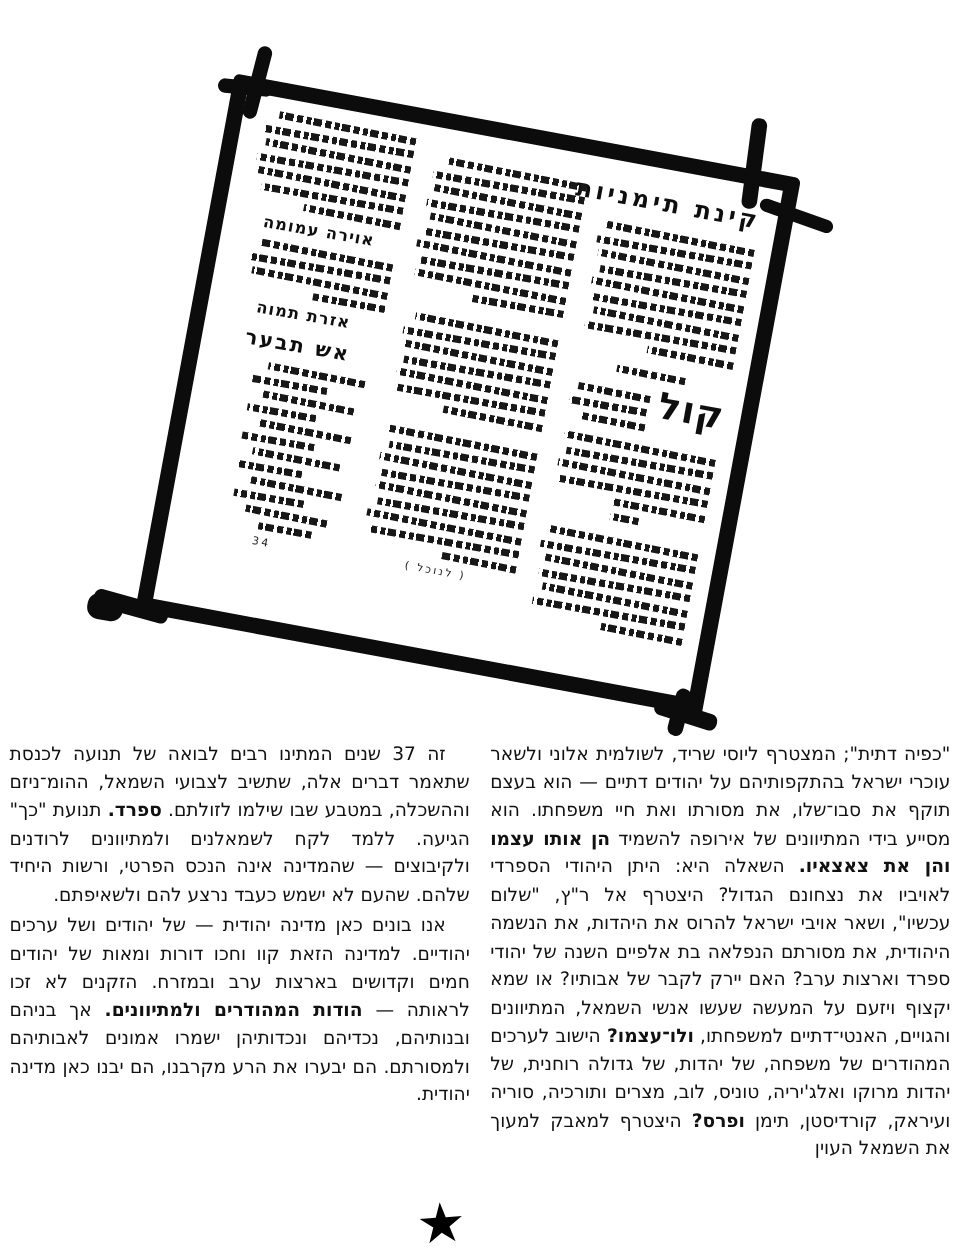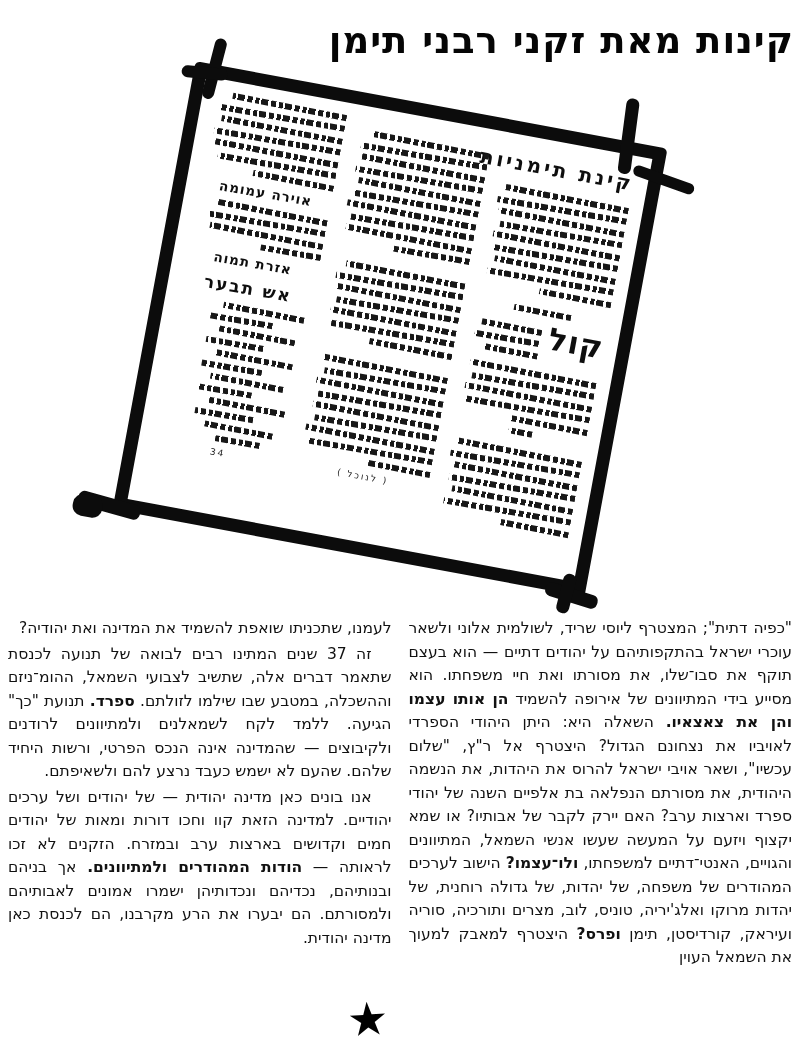--- a/index.html
+++ b/index.html
@@ -79,21 +79,20 @@
   
   .star{
     position:absolute;left:347px;top:996px;font-size:46px;line-height:1;color:#000;
     transform:rotate(-4deg);
   }
 </style>
 </head>
 <body>
 
 <div class="hdr">
-  <div class="title">קינות מאת זקני רבני תימן</div>
 </div>
 
 <div class="scan">
   <div class="frame"></div>
   <div class="stick tl-v"></div>
   <div class="stick tl-h"></div>
   <div class="stick tr-v"></div>
   <div class="stick tr-h"></div>
   <div class="stick bl-h"></div>
   <div class="stick bl-b"></div>
@@ -225,19 +224,18 @@
     </div>
 
   </div>
 </div>
 
 <div class="article">
   <div class="acol">
     <p><span>"כפיה דתית"; המצטרף ליוסי שריד, לשולמית אלוני ולשאר עוכרי ישראל בהתקפותיהם על יהודים דתיים — הוא בעצם תוקף את סבו־שלו, את מסורתו ואת חיי משפחתו. הוא מסייע בידי המתיוונים של אירופה להשמיד </span><span class="bseg">הן אותו עצמו והן את צאצאיו.</span><span> השאלה היא: היתן היהודי הספרדי לאויביו את נצחונם הגדול? היצטרף אל ר"ץ, "שלום עכשיו", ושאר אויבי ישראל להרוס את היהדות, את הנשמה היהודית, את מסורתם הנפלאה בת אלפיים השנה של יהודי ספרד וארצות ערב? האם יירק לקבר של אבותיו? או שמא יקצוף ויזעם על המעשה שעשו אנשי השמאל, המתיוונים והגויים, האנטי־דתיים למשפחתו, </span><span class="bseg">ולו־עצמו?</span><span> הישוב לערכים המהודרים של משפחה, של יהדות, של גדולה רוחנית, של יהדות מרוקו ואלג'יריה, טוניס, לוב, מצרים ותורכיה, סוריה ועיראק, קורדיסטן, תימן </span><span class="bseg">ופרס?</span><span> היצטרף למאבק למעוך את השמאל העוין</span></p>
   </div>
   <div class="acol">
-    <p><span>לעמנו, שתכניתו שואפת להשמיד את המדינה ואת יהודיה?</span></p>
     <p class="indent"><span>זה 37 שנים המתינו רבים לבואה של תנועה לכנסת שתאמר דברים אלה, שתשיב לצבועי השמאל, ההומ־ניזם וההשכלה, במטבע שבו שילמו לזולתם. </span><span class="bseg">ספרד.</span><span> תנועת "כך" הגיעה. ללמד לקח לשמאלנים ולמתיוונים לרודנים ולקיבוצים — שהמדינה אינה הנכס הפרטי, ורשות היחיד שלהם. שהעם לא ישמש כעבד נרצע להם ולשאיפתם.</span></p>
-    <p class="indent"><span>אנו בונים כאן מדינה יהודית — של יהודים ושל ערכים יהודיים. למדינה הזאת קוו וחכו דורות ומאות של יהודים חמים וקדושים בארצות ערב ובמזרח. הזקנים לא זכו לראותה — </span><span class="bseg">הודות המהודרים ולמתיוונים.</span><span> אך בניהם ובנותיהם, נכדיהם ונכדותיהן ישמרו אמונים לאבותיהם ולמסורתם. הם יבערו את הרע מקרבנו, הם לכנסת כאן מדינה יהודית.</span></p>
+    <p class="indent"><span>אנו בונים כאן מדינה יהודית — של יהודים ושל ערכים יהודיים. למדינה הזאת קוו וחכו דורות ומאות של יהודים חמים וקדושים בארצות ערב ובמזרח. הזקנים לא זכו לראותה — </span><span class="bseg">הודות המהודרים ולמתיוונים.</span><span> אך בניהם ובנותיהם, נכדיהם ונכדותיהן ישמרו אמונים לאבותיהם ולמסורתם. הם יבערו את הרע מקרבנו, הם יבנו כאן מדינה יהודית.</span></p>
   </div>
 </div>
 
 <div class="star">★</div>
 
 </body></html>

